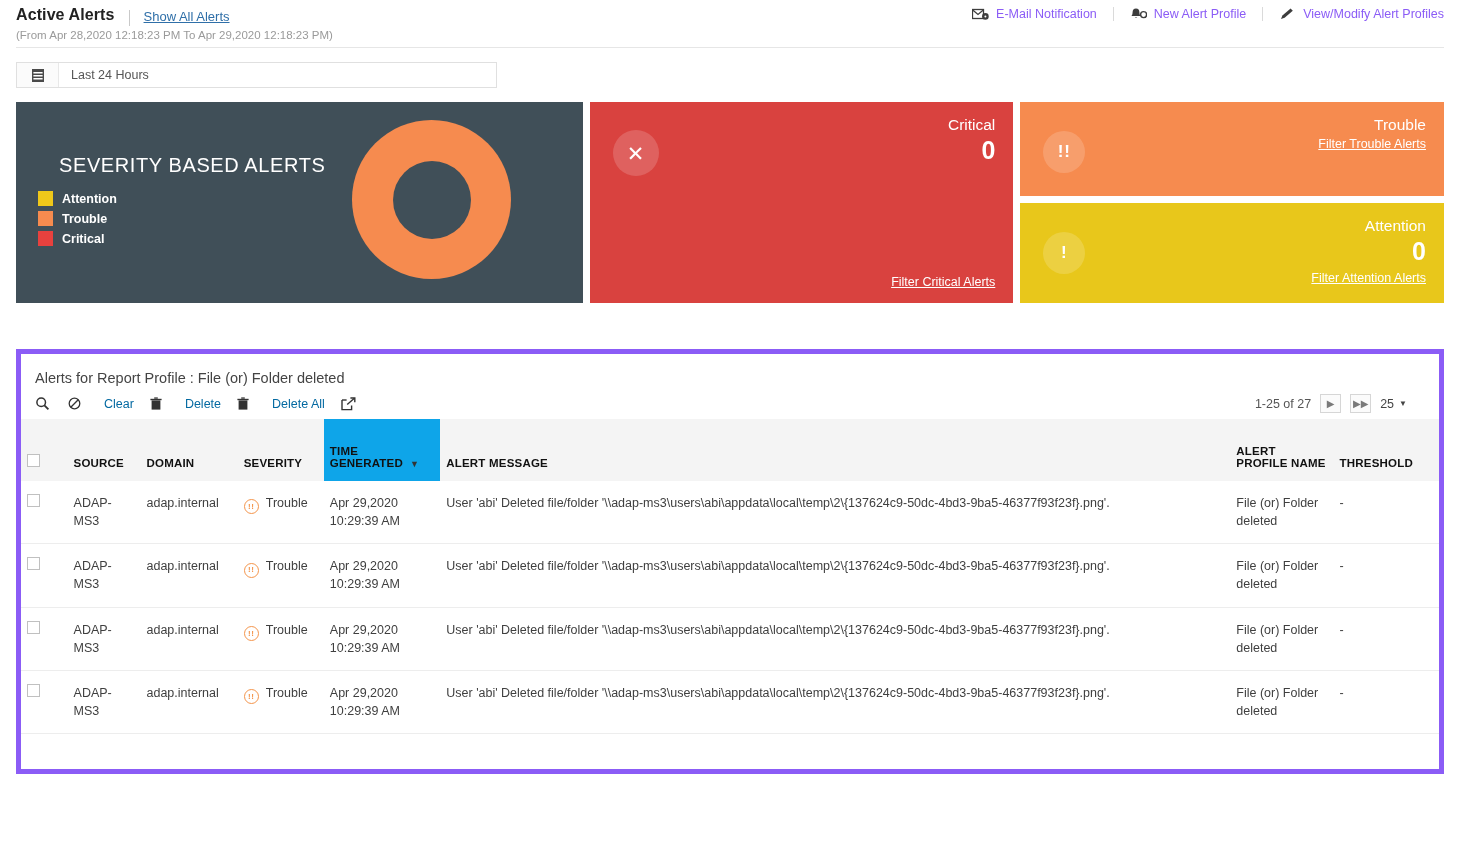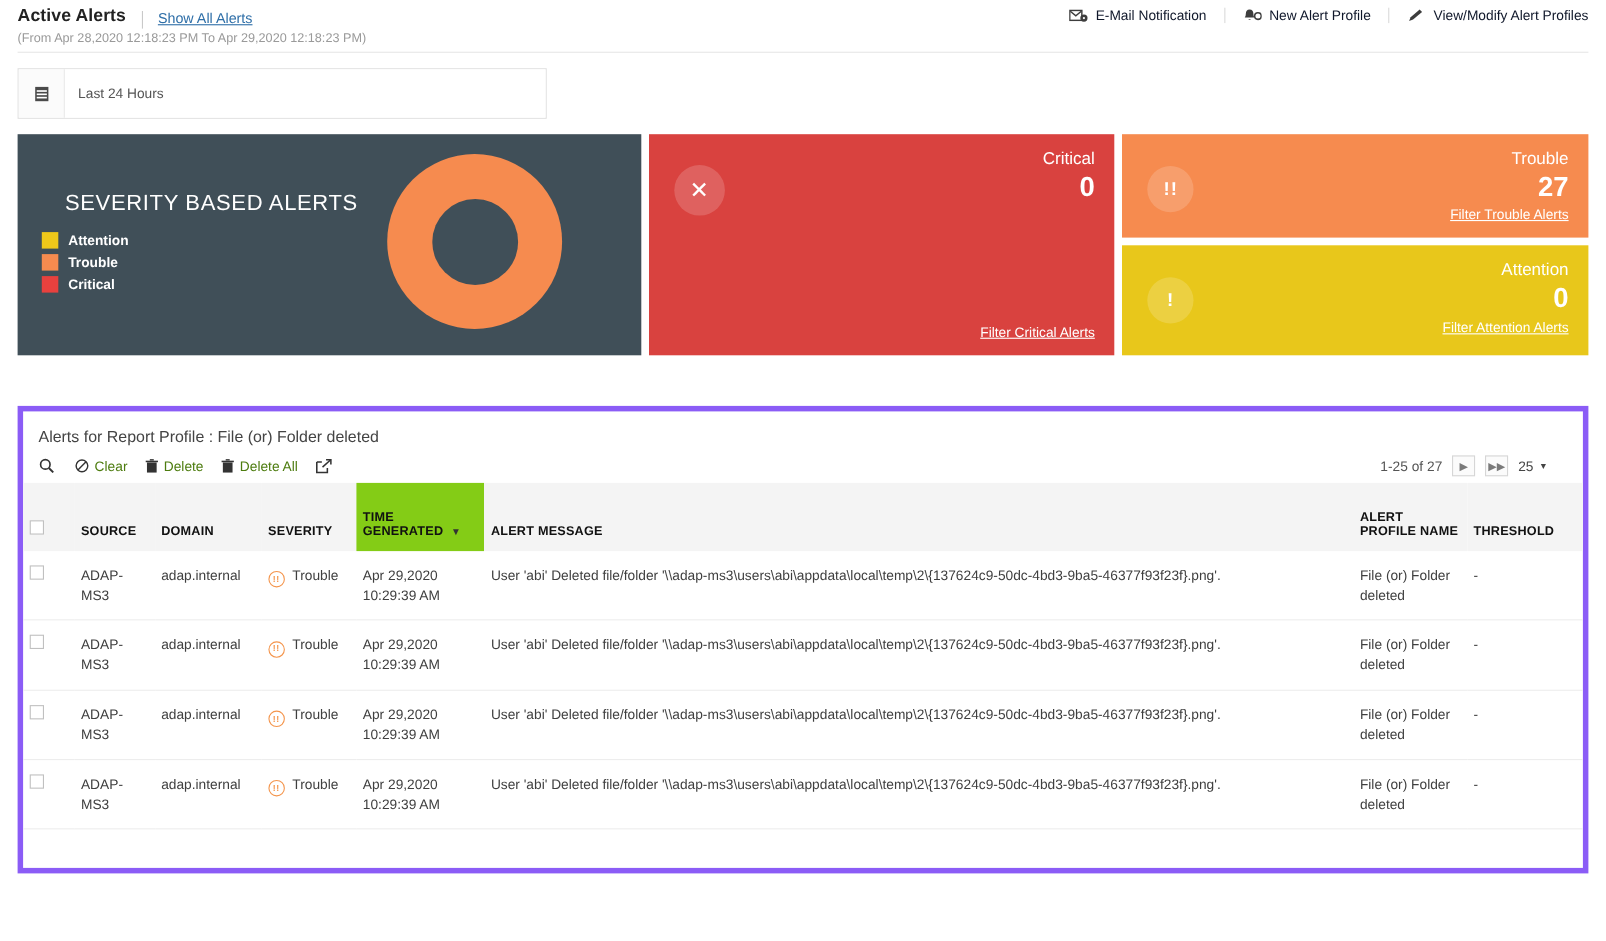--- a/index.html
+++ b/index.html
@@ -14,30 +14,30 @@
 
   
   .topbar { position:relative; height:46px; padding:6px 16px 0 16px; }
   .title-row { display:flex; align-items:flex-end; gap:0; }
   .page-title { font-size:16px; font-weight:bold; color:#222; letter-spacing:.1px; }
   .title-sep { display:inline-block; width:1px; height:16px; background:#c9c9c9; margin:0 14px; position:relative; top:2px; }
   .show-all { font-size:13px; color:#2f6fa8; text-decoration:underline; cursor:pointer; }
   .date-range { font-size:11.5px; color:#9a9a9a; margin-top:5px; }
 
   .top-actions { position:absolute; right:16px; top:7px; display:flex; align-items:center; }
-  .top-action { display:flex; align-items:center; gap:7px; font-size:12.5px; color:#0f172a; padding:0 16px; cursor:pointer; white-space:nowrap; }
+  .top-action { display:flex; align-items:center; gap:7px; font-size:12.5px; color:#8b5cf6; padding:0 16px; cursor:pointer; white-space:nowrap; }
   .top-action + .top-action { border-left:1px solid #dadada; }
   .top-action:last-child { padding-right:0; }
   .ico { display:inline-block; line-height:0; }
 
   .hr-top { height:1px; background:#e6e6e6; margin:6px 0 0 0; }
 
   
   .filter-wrap { padding:16px 16px 0 16px; }
-  .filter-box { display:flex; align-items:flex-start; width:481px; height:46px; border:1px solid #e0e0e0; background:#fbfbfb; }
+  .filter-box { display:flex; align-items:flex-start; width:481px; height:26px; border:1px solid #e0e0e0; background:#fbfbfb; }
   .filter-ico { width:42px; display:flex; align-items:center; justify-content:center; border-right:1px solid #e8e8e8; height:100%; background:#fbfbfb; }
   .filter-text { font-size:12.5px; color:#555; padding-left:12px; background:#fff; height:100%; display:flex; align-items:center; flex:1; }
 
   
   .cards { display:flex; padding:14px 16px 0 16px; gap:7px; height:215px; }
   .sev-panel { width:567px; background:#404F58; position:relative; display:flex; align-items:center; }
   .sev-left { padding-left:22px; }
   .sev-title { color:#fff; font-size:20px; letter-spacing:.6px; font-weight:400; margin-bottom:14px;margin-left:21px; }
   .legend-item { display:flex; align-items:center; gap:9px; margin-bottom:5px; }
   .legend-sw { width:15px; height:15px; display:inline-block; }
@@ -60,29 +60,29 @@
   .card-link { margin-top:auto; text-align:right; color:#fff; font-size:12.5px; text-decoration:underline; cursor:pointer; }
   .card-critical .card-link { margin-bottom:2px; }
   .card-trouble .card-link { margin-top:2px; }
   .card-attention .card-link { margin-top:4px; }
   .x-glyph { font-size:21px; line-height:1; }
 
   
   .table-card { margin:46px 16px 0 16px; border:5px solid #8b5cf6; background:#fff; height:425px; overflow:hidden; }
   .tc-title { font-size:14.5px; color:#444; padding:16px 0 0 14px; }
   .toolbar { display:flex; align-items:center; padding:10px 10px 8px 14px; position:relative; }
-  .tb-item { display:flex; align-items:center; gap:5px; font-size:12.5px; color:#4d7c0f; margin-right:16px; cursor:pointer; }
+  .tb-item { display:flex; align-items:center; gap:23px; font-size:12.5px; color:#0369a1; margin-right:16px; cursor:pointer; }
   .tb-icon-only { margin-right:18px; cursor:pointer; display:flex; align-items:center; }
   .pager { position:absolute; right:32px; top:8px; display:flex; align-items:center; gap:9px; font-size:12.5px; color:#555; }
   .pg-btn { width:21px; height:19px; border:1px solid #d6d6d6; background:#fbfbfb; display:flex; align-items:center; justify-content:center; cursor:pointer; color:#7a7a7a; font-size:10px; }
   .pg-size { display:flex; align-items:center; gap:5px; cursor:pointer; color:#444; }
 
   table { width:100%; border-collapse:collapse; table-layout:fixed; }
   thead th { background:#f4f4f4; font-size:11.5px; color:#111; font-weight:bold; text-align:left; vertical-align:bottom; padding:8px 6px 12px 6px; height:62px; letter-spacing:.2px; }
-  th.sorted { background:#84cc16; }
+  th.sorted { background:#0ea5e9; }
   .sort-arrow { display:inline-block; margin-left:7px; font-size:9px; color:#333; vertical-align:middle; }
   tbody td { font-size:12.5px; color:#3f3f3f; padding:13px 6px; vertical-align:top; border-bottom:1px solid #ededed; line-height:1.45; }
   tbody tr:last-child td { border-bottom:1px solid #ededed; }
   .cb { width:13px; height:13px; border:1px solid #c0c0c0; background:#fff; display:inline-block; cursor:pointer; }
   .sev-cell { white-space:nowrap; }
   .sev-badge { display:inline-flex; align-items:center; justify-content:center; width:15px; height:15px; border-radius:50%; border:1.4px solid #F4954C; color:#F4954C; font-size:8px; font-weight:bold; margin-right:7px; vertical-align:-2px; letter-spacing:.5px; }
   .msg { white-space:nowrap; overflow:hidden; text-overflow:clip; }
 
   col.c-cb{width:46px;} col.c-src{width:72px;} col.c-dom{width:96px;}
   col.c-sev{width:85px;} col.c-time{width:115px;} col.c-msg{width:780px;}
@@ -181,21 +181,20 @@
       <div class="card-count">0</div>
     </div>
     <div class="card-link">Filter Critical Alerts</div>
   </div>
 
   <div class="right-stack">
     <div class="card card-trouble">
       <span class="circ circ-sm">!!</span>
       <div class="card-top">
         <div class="card-label">Trouble</div>
-        <div class="card-count">27</div>
       </div>
       <div class="card-link">Filter Trouble Alerts</div>
     </div>
     <div class="card card-attention">
       <span class="circ circ-sm">!</span>
       <div class="card-top">
         <div class="card-label">Attention</div>
         <div class="card-count">0</div>
       </div>
       <div class="card-link">Filter Attention Alerts</div>

